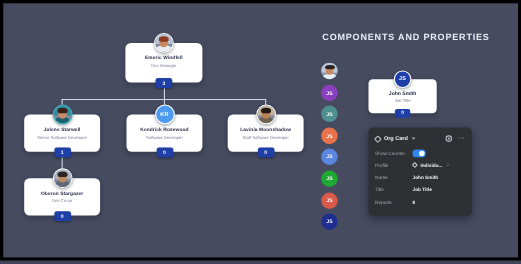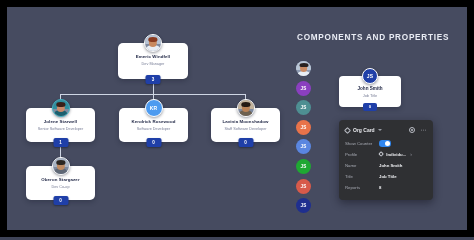--- a/index.html
+++ b/index.html
@@ -4,21 +4,21 @@
 <style>
   html,body{margin:0;padding:0;}
   body{
     width:474px;height:237px;overflow:hidden;
     font-family:"Liberation Sans",sans-serif;
     background:#3f4458;
   }
   .canvas{
     position:relative;width:474px;height:237px;
     background:#464b60;
-    border:7px solid #000000;
+    border:3px solid #000000;
     box-sizing:border-box;
     overflow:hidden;
   }
 
   
   .chart{position:absolute;left:0;top:0;width:248px;height:237px;}
 
   .node{position:absolute;}
   .card{
     position:relative;

